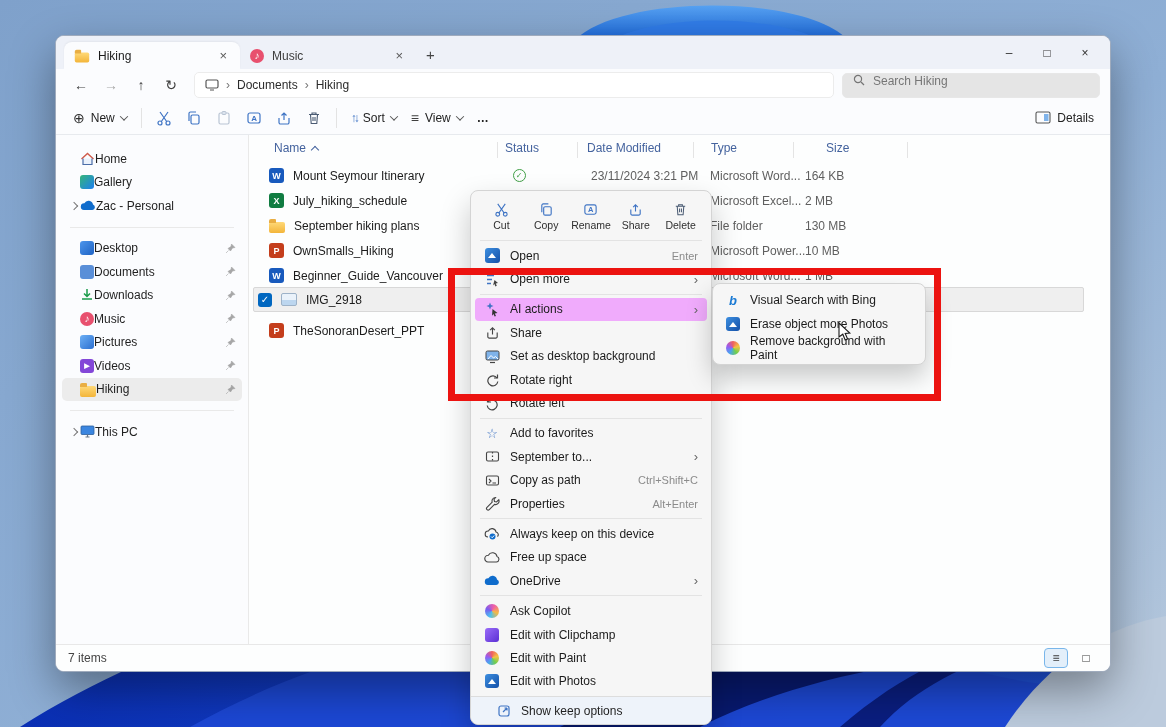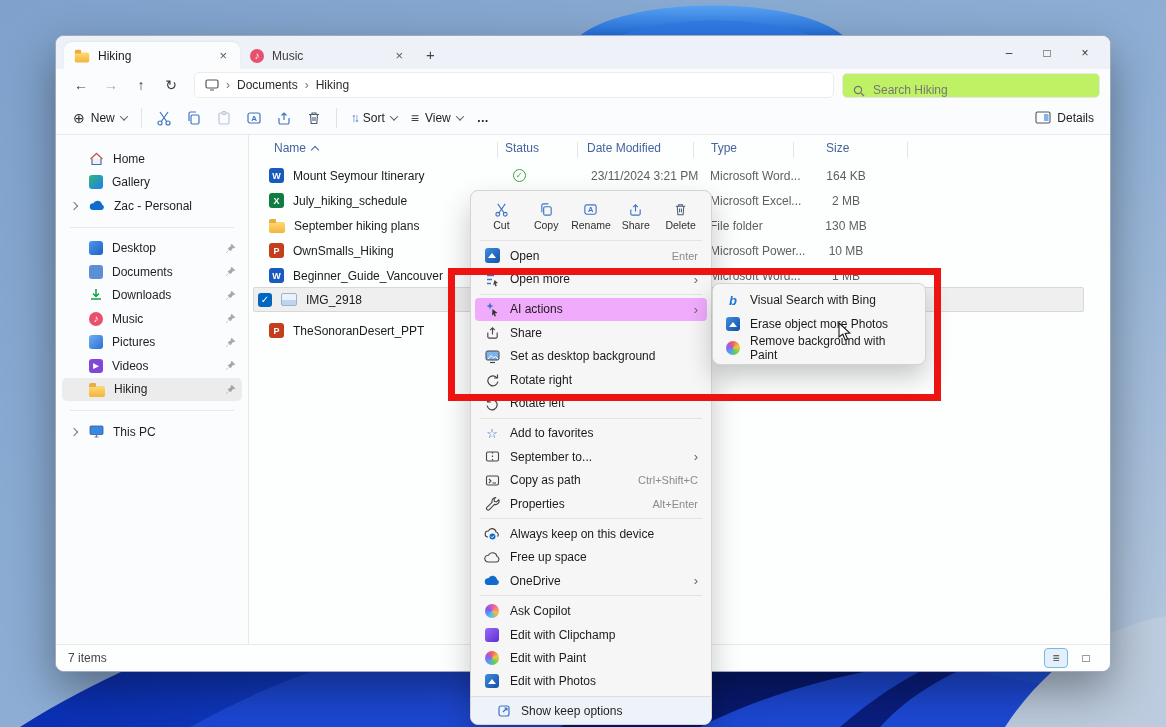--- a/index.html
+++ b/index.html
@@ -23,54 +23,54 @@
   .newtab{color:#444;font-size:15px;padding:2px 10px 6px}
   .winctrls{position:absolute;right:10px;top:6px;display:flex;gap:8px}
   .wbtn{width:30px;height:22px;display:grid;place-items:center;color:#333;font-size:12px;border-radius:4px}
 
   
   .navbar{height:32px;display:flex;align-items:center;padding:0 10px;flex:0 0 auto}
   .navbtn{width:30px;height:26px;display:grid;place-items:center;font-size:14px;color:#3d3d3d;border-radius:4px}
   .navbtn.disabled{color:#a7a7a7}
   .breadcrumb{flex:1;height:26px;background:#fff;border:1px solid #ececec;border-radius:5px;display:flex;align-items:center;gap:7px;padding:0 10px;margin:0 8px;color:#2b2b2b}
   .crumbsep{color:#777;font-size:12px}
-  .searchbox{width:258px;height:25px;background:#bef264;border:1px solid #e7e7e7;border-radius:5px;display:flex;align-items:flex-end;gap:8px;padding:0 10px;color:#767676}
+  .searchbox{width:258px;height:25px;background:#e5e5e5;border:1px solid #e7e7e7;border-radius:5px;display:flex;align-items:flex-start;gap:8px;padding:0 10px;color:#767676}
 
   
   .toolbar{height:34px;display:flex;align-items:center;padding:0 10px;border-bottom:1px solid #e7eaee;flex:0 0 auto;background:#fbfcfe}
   .tbtn{display:flex;align-items:center;gap:6px;padding:4px 7px;border-radius:4px;color:#222}
   .tsep{width:1px;height:20px;background:#e3e3e3;margin:0 7px}
   .chev{width:6px;height:6px;border-right:1.3px solid #555;border-bottom:1.3px solid #555;display:inline-block}
   .chev.d{transform:rotate(45deg) translate(-1px,-1px)}
   .chev.r{transform:rotate(-45deg)}
   .chev.u{transform:rotate(-135deg)}
   .tglyph{color:#3f74c4;font-size:14px;font-weight:bold}
   .details-btn{margin-left:auto;display:flex;align-items:center;gap:6px;color:#222;padding:4px 6px}
 
   
   .content{flex:1;display:flex;min-height:0;position:relative}
   .sidebar{width:192px;padding:12px 6px 0 6px;flex:0 0 auto}
-  .sitem{height:23.5px;display:flex;align-items:center;gap:9px;padding:0 6px;border-radius:5px;color:#1f1f1f}
+  .sitem{height:23.5px;display:flex;align-items:center;padding:0 6px;border-radius:5px;color:#1f1f1f}
   .sitem .scaret{width:12px;flex:0 0 12px;display:grid;place-items:center}
   .sitem .slabel{flex:1;white-space:nowrap}
   .sitem.sel{background:#ececec}
   .sdivider{height:1px;background:#e9e9e9;margin:9px 8px}
   .pin{margin-left:auto;opacity:.75}
 
   .filearea{flex:1;position:relative;border-left:1px solid #e9e9e9;background:#fdfefe}
   .hcell{position:absolute;top:6px;color:#44639e;font-size:12px;display:flex;gap:6px;align-items:center}
   .hsep{position:absolute;top:7px;width:1px;height:16px;background:#e4e4e4}
   .frow{position:absolute;left:4px;right:26px;height:25px;display:flex;align-items:center}
   .frow .fname{display:flex;align-items:center;gap:9px;padding-left:16px;width:250px;white-space:nowrap}
   .frow.sel{background:#efefef;border:1px solid #d8d8d8;border-radius:2px}
   .frow.sel .fname{padding-left:4px}
   .fstatus{position:absolute;left:256px;width:20px;display:grid;place-items:center}
   .fdate{position:absolute;left:338px;color:#5f5f5f}
   .ftype{position:absolute;left:457px;color:#5f5f5f}
-  .fsize{position:absolute;left:552px;width:82px;text-align:center;color:#5f5f5f}
+  .fsize{position:absolute;left:552px;width:82px;text-align:left;color:#5f5f5f}
 
   
   .statusbar{height:27px;border-top:1px solid #e8e8e8;display:flex;align-items:center;padding:0 12px;color:#444;flex:0 0 auto;background:#fdfefe}
   .viewtoggles{margin-left:auto;display:flex;gap:6px}
   .vbtn{width:24px;height:20px;display:grid;place-items:center;border-radius:4px;color:#3a3a3a;font-size:12px}
   .vbtn.active{border:1px solid #79b6ea;background:#e3effa}
 
   
   .tile{width:15px;height:15px;border-radius:3px;display:grid;place-items:center;color:#fff;font-size:9px;font-weight:bold;flex:0 0 auto}
   .tile.sm{width:14px;height:14px}

